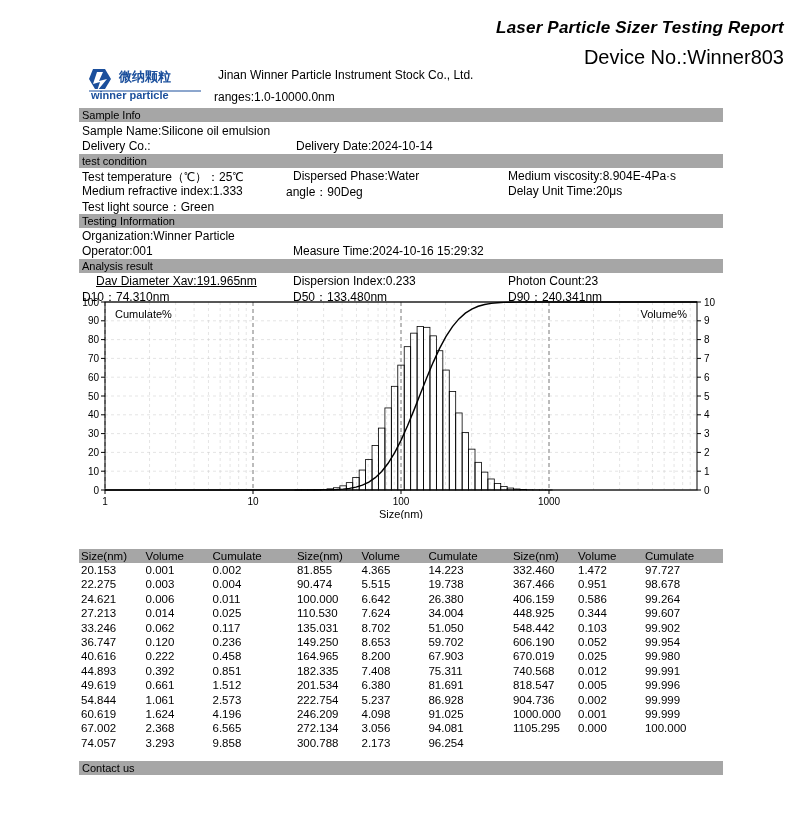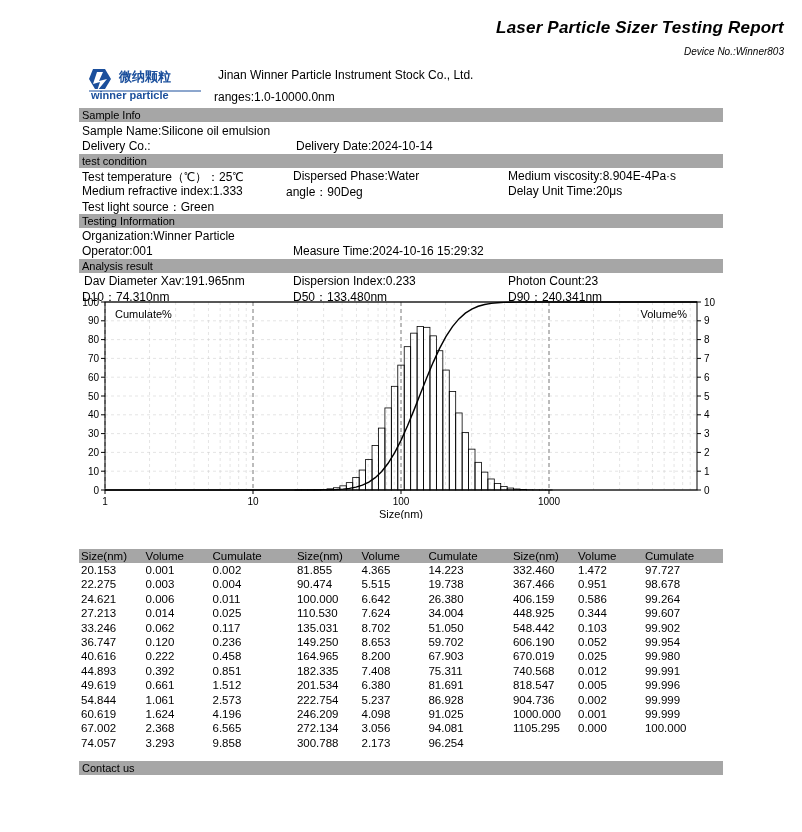--- a/index.html
+++ b/index.html
@@ -15,21 +15,21 @@
   .page{position:relative;width:802px;height:832px;}
 
   
   .title{
     position:absolute;right:18px;top:18px;
     font-size:17px;font-weight:bold;font-style:italic;
     letter-spacing:0.2px;
   }
   .device-no{
     position:absolute;right:18px;top:46px;
-    font-size:10px;font-style:italic;
+    font-size:20px;
   }
   .logo{
     position:absolute;left:85px;top:46px;width:120px;height:38px;margin-top:19px;
   }
   .logo svg{display:block;}
   .company{
     position:absolute;left:218px;top:68px;font-size:12px;
   }
   .ranges{
     position:absolute;left:214px;top:90px;font-size:12px;
@@ -116,21 +116,21 @@
   <div class="row" style="left:286px;top:184px;">angle：90Deg</div>
   <div class="row" style="left:508px;top:184px;text-align:right;">Delay Unit Time:20μs</div>
   <div class="row" style="left:82px;top:199px;">Test light source：Green</div>
 
   <div class="bar" style="top:214px;">Testing Information</div>
   <div class="row" style="left:82px;top:229px;">Organization:Winner Particle</div>
   <div class="row" style="left:82px;top:244px;">Operator:001</div>
   <div class="row" style="left:293px;top:244px;">Measure Time:2024-10-16 15:29:32</div>
 
   <div class="bar" style="top:259px;">Analysis result</div>
-  <div class="row" style="left:84px;top:274px;">Dav Diameter Xav:191.965nm</div>
+  <div class="row" style="left:96px;top:274px;text-decoration:underline;">Dav Diameter Xav:191.965nm</div>
   <div class="row" style="left:293px;top:274px;">Dispersion Index:0.233</div>
   <div class="row" style="left:508px;top:274px;">Photon Count:23</div>
   <div class="row" style="left:82px;top:289px;">D10：74.310nm</div>
   <div class="row" style="left:293px;top:289px;">D50：133.480nm</div>
   <div class="row" style="left:508px;top:289px;">D90：240.341nm</div>
 
   <div class="chart-wrap">
     <svg id="chart-svg" width="644" height="225" viewBox="0 0 644 225">
         <line x1="26" y1="8" x2="26" y2="196" stroke="#555" stroke-width="0.8" stroke-dasharray="4,3"></line>
         <line x1="70.55243935826923" y1="8" x2="70.55243935826923" y2="196" stroke="#c9c9c9" stroke-width="0.5" stroke-dasharray="3,3"></line>

